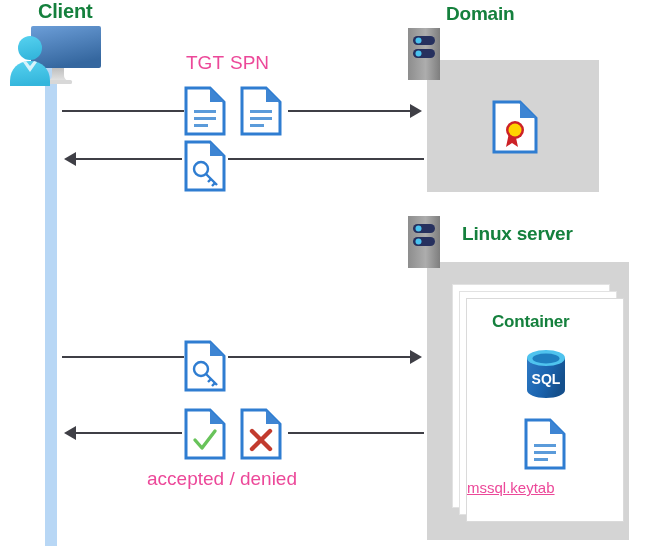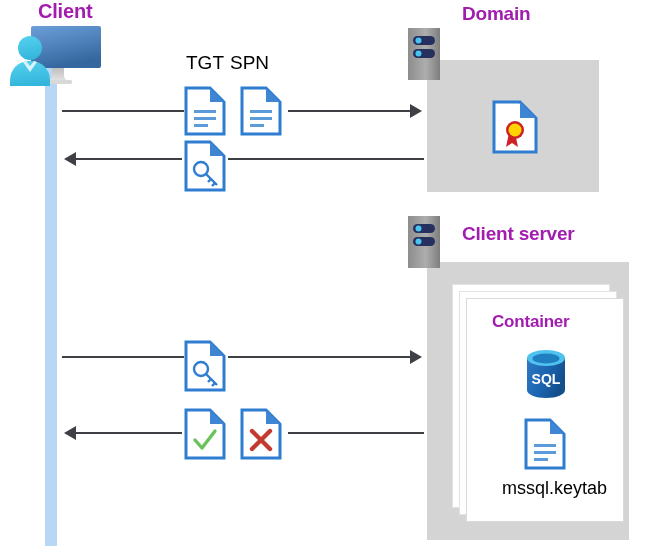--- a/index.html
+++ b/index.html
@@ -18,39 +18,39 @@
     position: absolute;
     left: 0; top: 0;
     width: 660px;
     height: 558px;
   }
   .abs { position: absolute; }
 
   
   .title-bold {
     font-weight: bold;
-    color: #a21caf;
+    color: #15803d;
     font-size: 19px;
     line-height: 23px;
     letter-spacing: -0.2px;
   }
   #client-title { left: 38px; top: 0px; font-size: 20px; }
-  #dc-title { left: 462px; top: 2px; width: 150px; }
+  #dc-title { left: 446px; top: 2px; width: 150px; }
   #linux-title { left: 462px; top: 222px; }
   #container-title { left: 492px; top: 310px; font-size: 17px; }
 
   .plain-label {
-    color: #000000;
+    color: #ec4899;
     font-size: 19px;
     line-height: 22px;
   }
   #tgt-label { left: 186px; top: 52px; }
   #spn-label { left: 230px; top: 52px; }
   #accepted-denied { left: 147px; top: 468px; font-size: 19px; }
-  #keytab-label { left: 502px; top: 477px; font-size: 18px; }
+  #keytab-label { left: 467px; top: 477px; font-size: 15px; text-decoration: underline; }
 
   
   #lifeline {
     left: 45px; top: 60px;
     width: 12px; height: 486px;
     background: #B8D7F5;
   }
 
   
   .gray-panel { background: #D4D4D4; }
@@ -208,20 +208,21 @@
     <svg width="42" height="52" viewBox="0 0 42 52" xmlns="http://www.w3.org/2000/svg">
       <path d="M2 2 h24 l14 14 v34 h-38 z" fill="#ffffff" stroke="#2F7DD1" stroke-width="3"></path>
       <path d="M26 2 l14 14 h-14 z" fill="#3E85D3"></path>
       <g stroke="#C23B2E" stroke-width="4.4" stroke-linecap="round">
         <path d="M12 23 l18 18"></path>
         <path d="M30 23 l-18 18"></path>
       </g>
     </svg>
   </div>
 
+  <div class="abs plain-label" id="accepted-denied">accepted / denied</div>
 
   <div class="abs gray-panel" id="dc-panel"></div>
 
   <div class="abs title-bold" id="dc-title">
     <div>Domain</div>
   </div>
 
   <div class="abs" id="dc-server">
     <svg width="32" height="52" viewBox="0 0 32 52" xmlns="http://www.w3.org/2000/svg">
       <defs>
@@ -244,21 +245,21 @@
       <path d="M2 2 h26 l16 16 v34 h-42 z" fill="#ffffff" stroke="#2F7DD1" stroke-width="3"></path>
       <path d="M28 2 l16 16 h-16 z" fill="#3E85D3"></path>
       <path d="M17 33 l-3 14 l6 -4 l6 4 l-3 -14 z" fill="#CC2127"></path>
       <circle cx="23" cy="30" r="9" fill="#CC2127"></circle>
       <circle cx="23" cy="30" r="6.5" fill="#FFD400"></circle>
     </svg>
   </div>
 
   <div class="abs gray-panel" id="linux-panel"></div>
 
-  <div class="abs title-bold" id="linux-title">Client server</div>
+  <div class="abs title-bold" id="linux-title">Linux server</div>
 
   <div class="abs" id="linux-server">
     <svg width="32" height="52" viewBox="0 0 32 52" xmlns="http://www.w3.org/2000/svg">
       <rect x="0" y="0" width="32" height="52" fill="url(#gSrv1)"></rect>
       <rect x="5" y="8" width="22" height="9" rx="4.5" fill="#26305E"></rect>
       <circle cx="10.5" cy="12.5" r="3" fill="#49C3F0"></circle>
       <rect x="5" y="21" width="22" height="9" rx="4.5" fill="#26305E"></rect>
       <circle cx="10.5" cy="25.5" r="3" fill="#49C3F0"></circle>
     </svg>
   </div>

